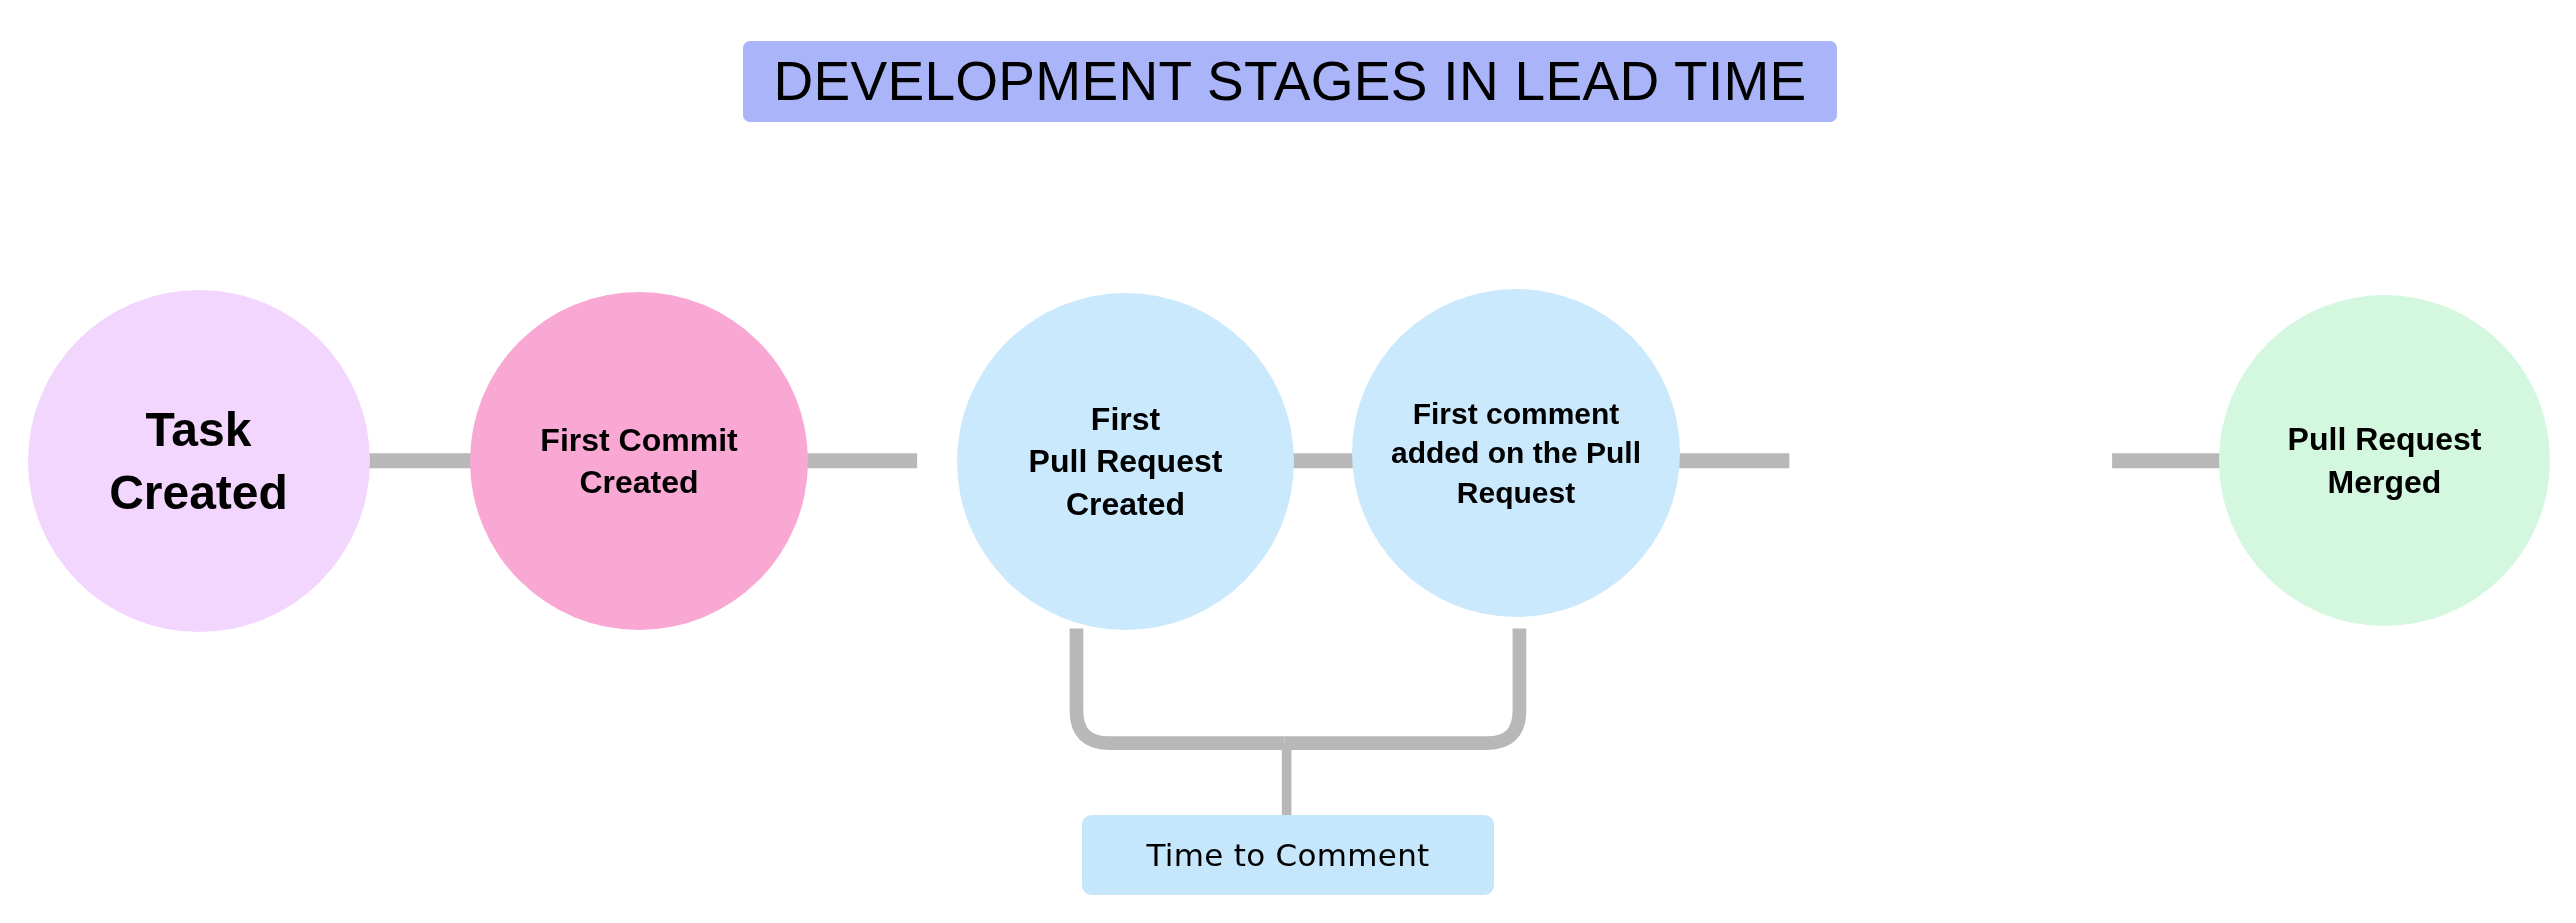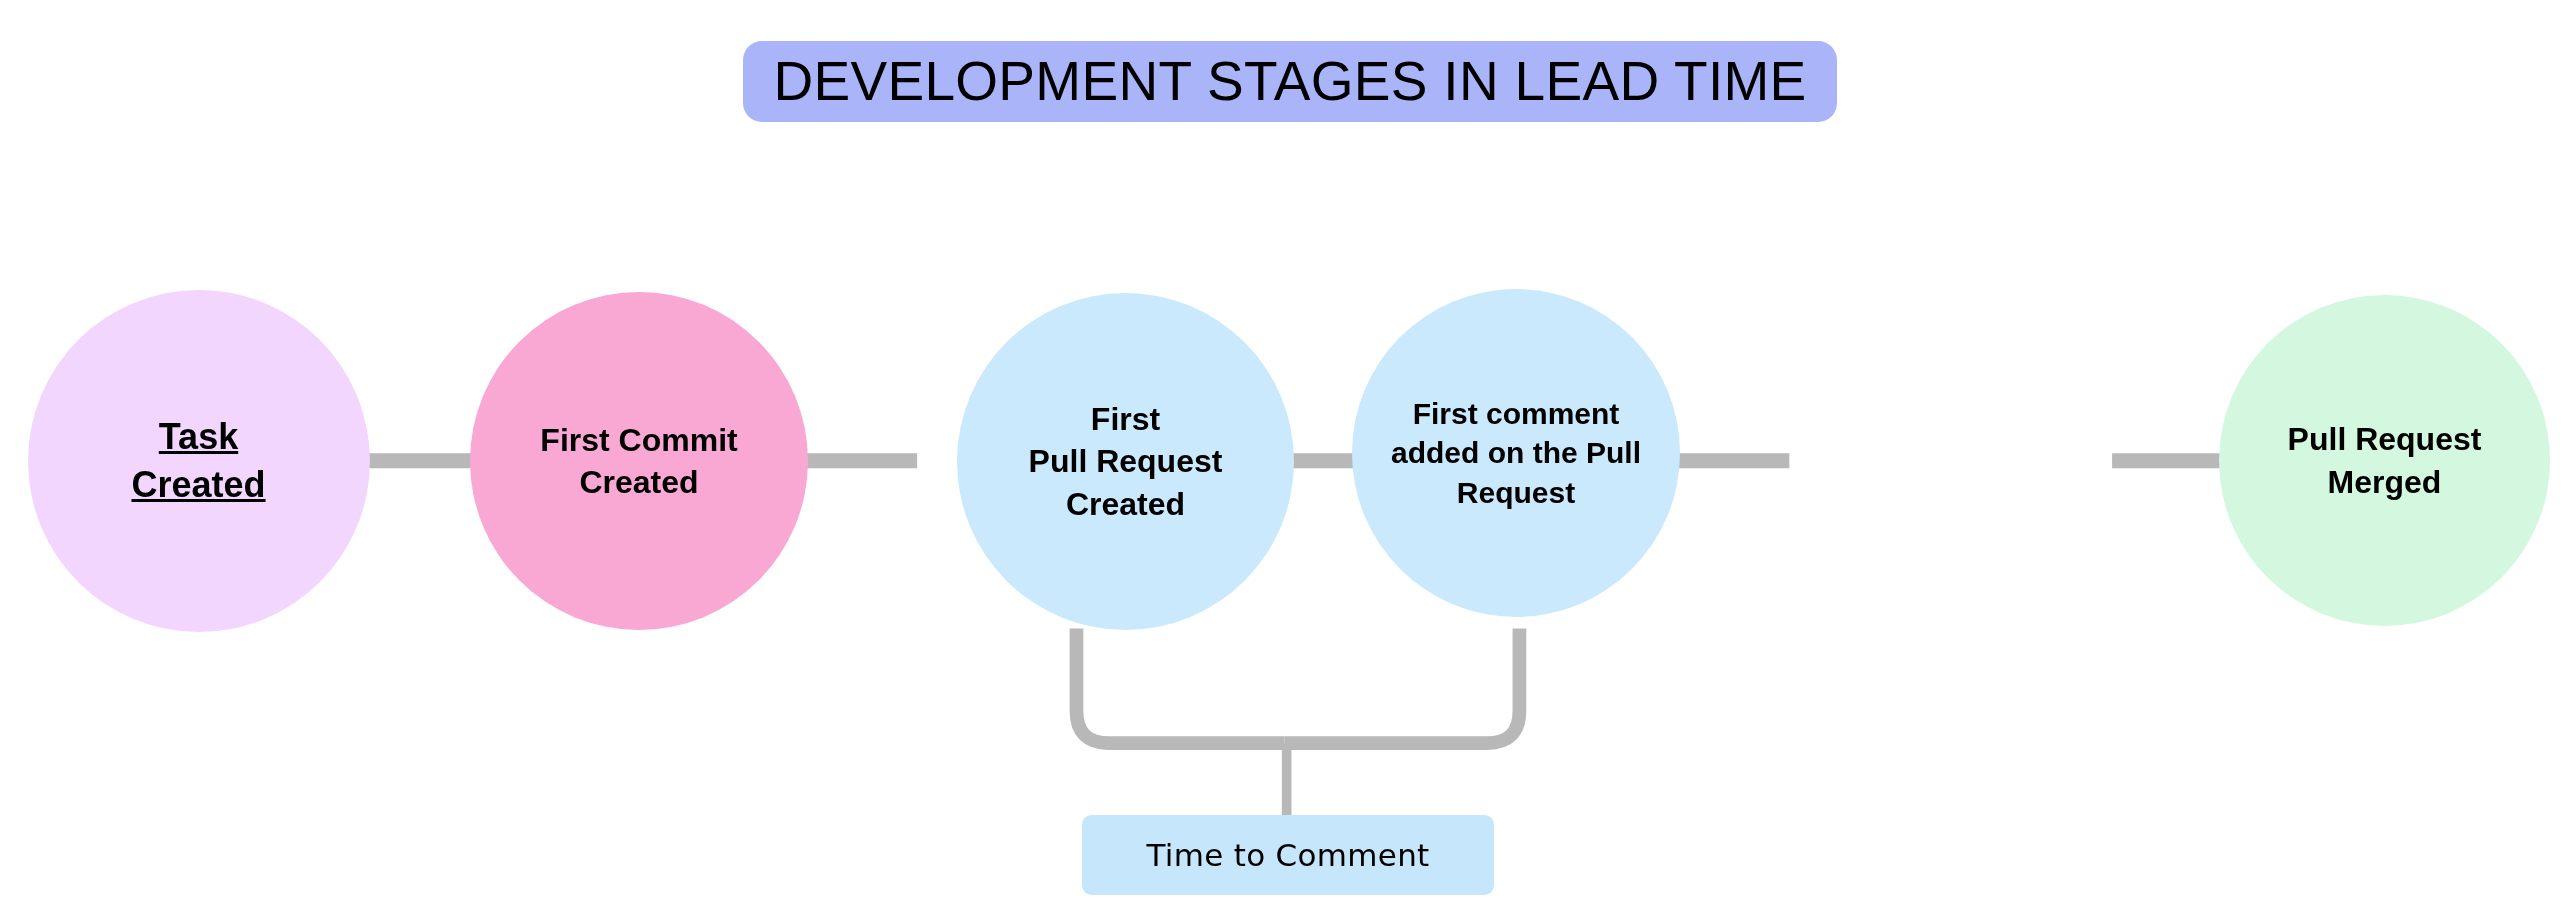--- a/index.html
+++ b/index.html
@@ -23,21 +23,21 @@
   }
 
   
   .title-box {
     position: absolute;
     left: 743px;
     top: 41px;
     width: 1094px;
     height: 81px;
     background: #aab4f8;
-    border-radius: 19px;
+    border-radius: 7px;
     display: flex;
     align-items: center;
     justify-content: center;
     box-sizing: border-box;
   }
   .title-text {
     font-family: "Liberation Sans", sans-serif;
     font-size: 55px;
     font-weight: 400;
     color: #000000;
@@ -73,21 +73,21 @@
     white-space: pre-line;
     padding: 0 9.6px;
   }
 
   .node-size-a { width: 342px; height: 342px; }
   .node-size-b { width: 338px; height: 338px; }
   .node-size-d { width: 328px; height: 328px; }
   .node-size-e { width: 337px; height: 337px; }
   .node-size-f { width: 331px; height: 331px; }
 
-  .fs-52 { font-size: 36px; text-decoration: underline; }
+  .fs-52 { font-size: 48px; }
   .fs-46 { font-size: 32px; }
   .fs-44 { font-size: 30px; }
 
   
   .callout-box {
     position: absolute;
     left: 1082px;
     top: 815px;
     width: 412px;
     height: 80px;

